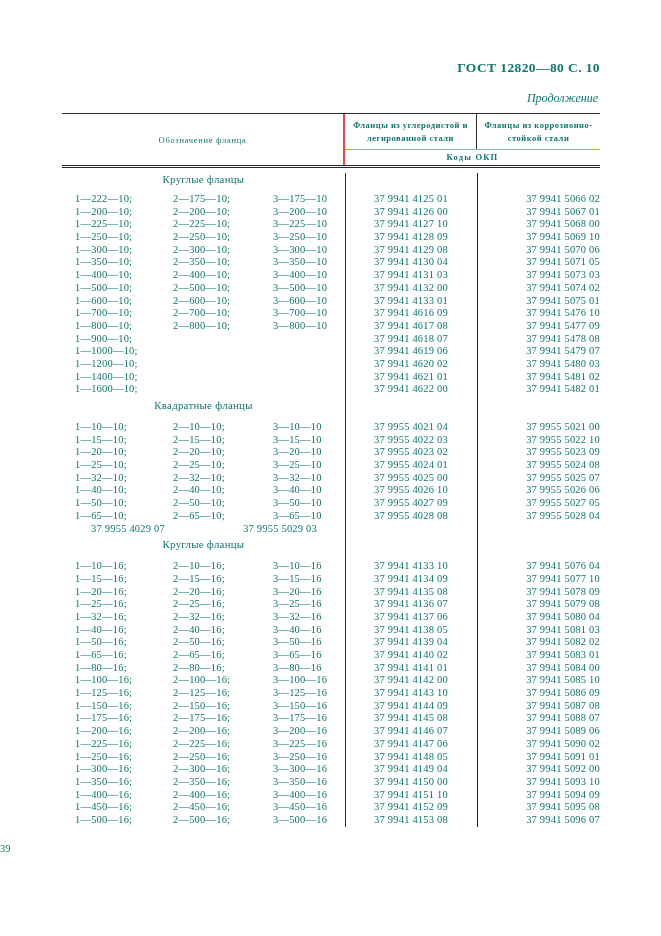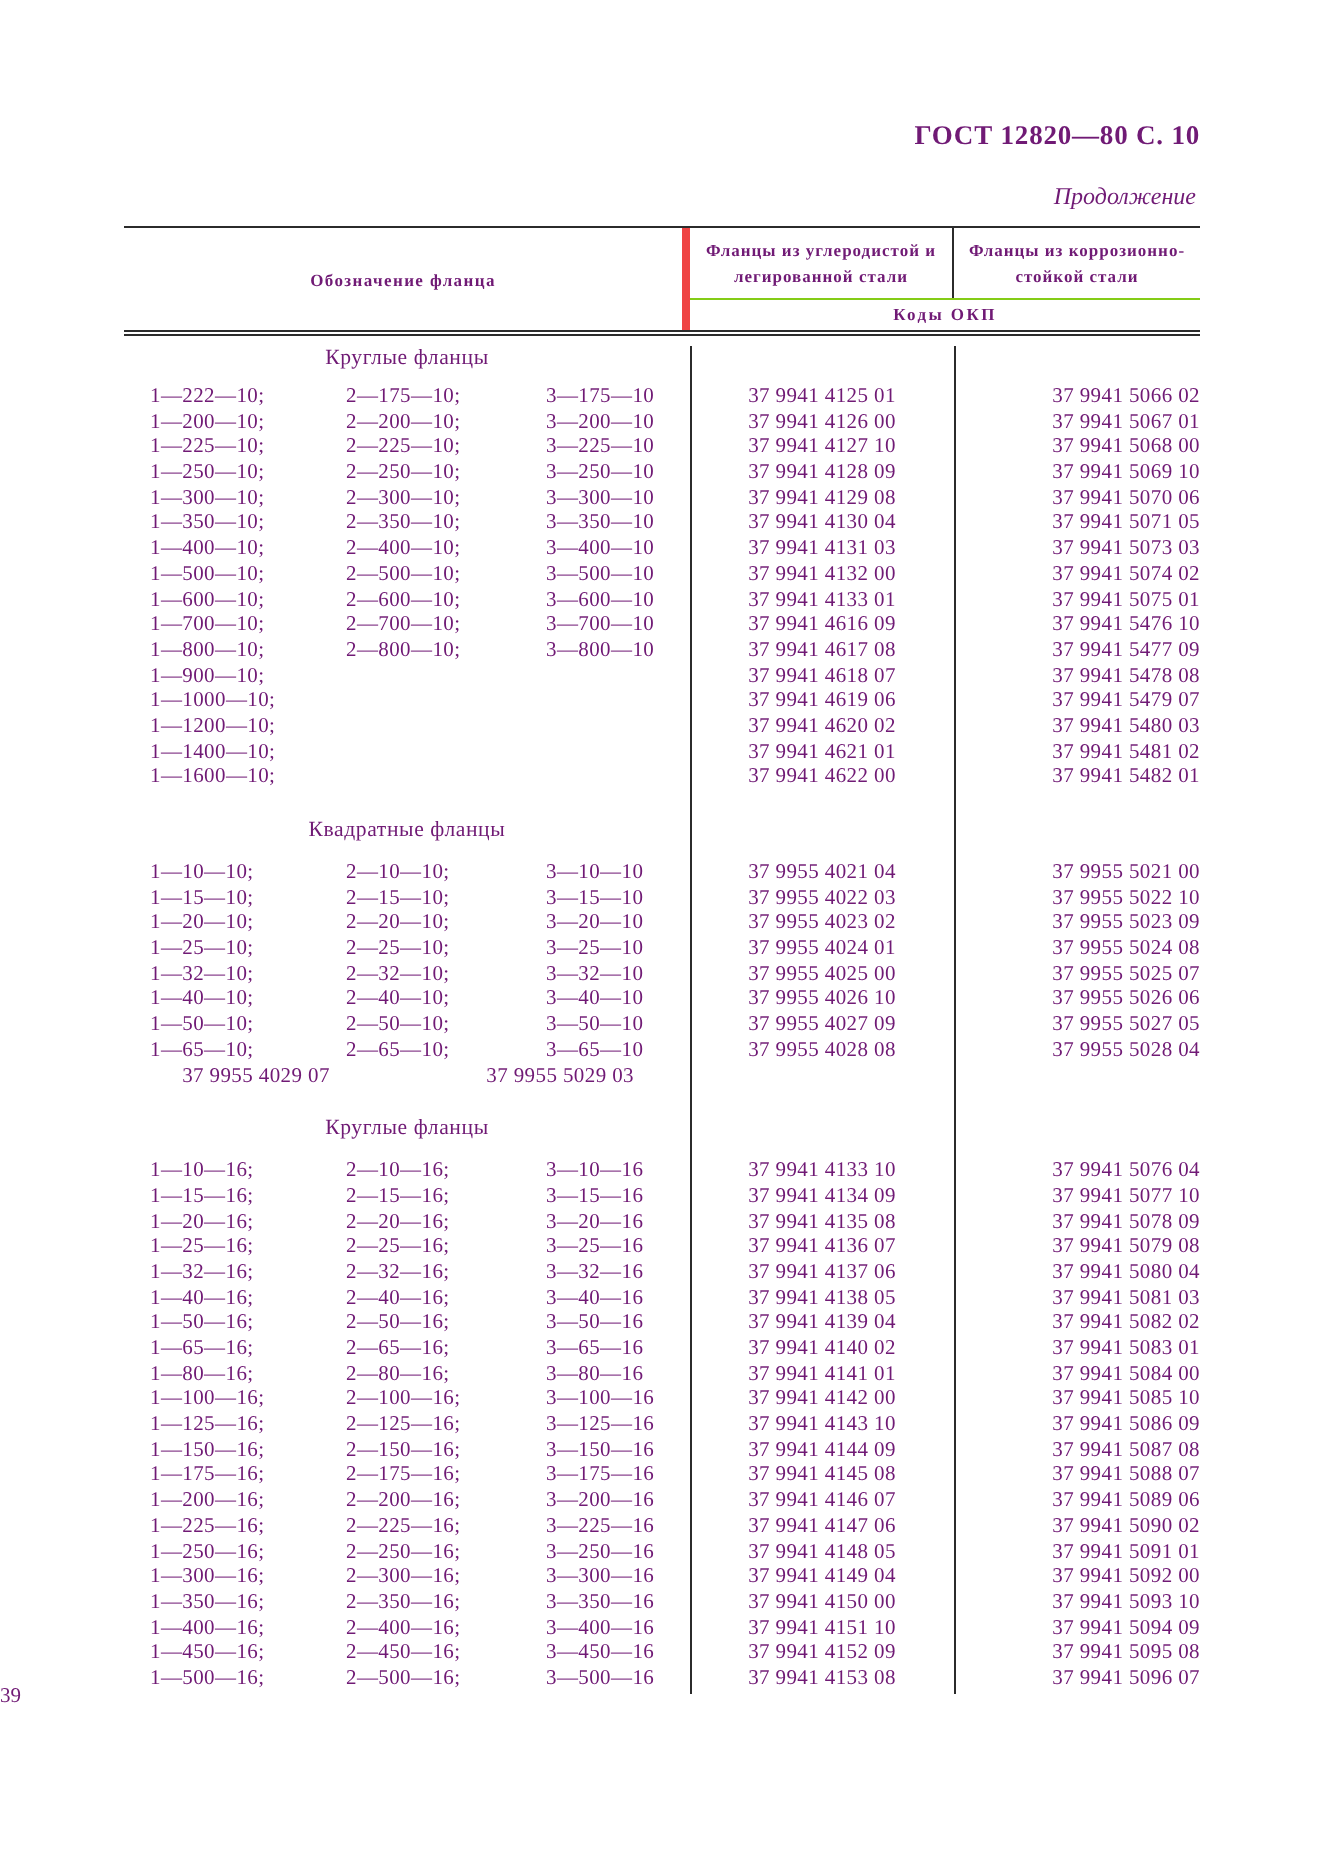--- a/index.html
+++ b/index.html
@@ -2,44 +2,44 @@
 <html><head>
 <meta charset="utf-8">
 <style>
   * { box-sizing: border-box; margin: 0; padding: 0; }
   html, body { background: #ffffff; }
   .page {
     position: relative;
     width: 661px; height: 936px;
     background: #ffffff;
     font-family: "Liberation Serif", "DejaVu Serif", serif;
-    color: #701a75;
+    color: #0f766e;
     overflow: hidden;
   }
   .gost-ref {
     position: absolute; top: 60px; right: 61px;
     font-weight: bold; font-size: 13.5px; letter-spacing: 0.4px;
     white-space: nowrap;
   }
   .continuation {
     position: absolute; top: 91px; right: 63px;
     font-style: italic; font-size: 12px;
   }
   .okp-table {
     position: absolute; top: 113px; left: 62px; width: 538px;
   }
   .thead {
     display: flex;
     border-top: 1px solid #2b2b2b;
   }
   .th-designation {
     width: 283px;
-    border-right: 4px solid #ef4444;
+    border-right: 2px solid #ef4444;
     display: flex; align-items: center; justify-content: center;
-    font-size: 8.5px; font-weight: bold; letter-spacing: 0.7px;
+    font-size: 8.5px; font-weight: normal; letter-spacing: 0.7px;
     text-align: center;
   }
   .th-right { width: 255px; }
   .th-right-top {
     display: flex; height: 36px;
     border-bottom: 1px solid #84cc16;
   }
   .th-cell {
     display: flex; align-items: center; justify-content: center;
     font-size: 8.5px; font-weight: bold; letter-spacing: 0.5px;
@@ -60,21 +60,21 @@
   .tbody { position: relative; }
   .tbody::before, .tbody::after {
     content: ""; position: absolute; top: 0; bottom: 0; width: 1px;
     background: #2b2b2b;
   }
   .tbody::before { left: 283px; }
   .tbody::after  { left: 415px; }
   .section-title {
     width: 283px; height: 13px; line-height: 13px;
     text-align: center; font-size: 10.8px;
-    margin-top: 13px; margin-bottom: 9px;
+    margin-top: 3px; margin-bottom: 9px;
     letter-spacing: 0.3px;
   }
   .section-title.first { margin-top: 5px; margin-bottom: 7px; }
   .row {
     display: flex; height: 12.7px; line-height: 12.7px;
     font-size: 10.5px; letter-spacing: 0.2px; white-space: nowrap;
   }
   .row .d { width: 283px; display: flex; padding-left: 13px; }
   .row .d1 { width: 98px; }
   .row .d2 { width: 100px; }

